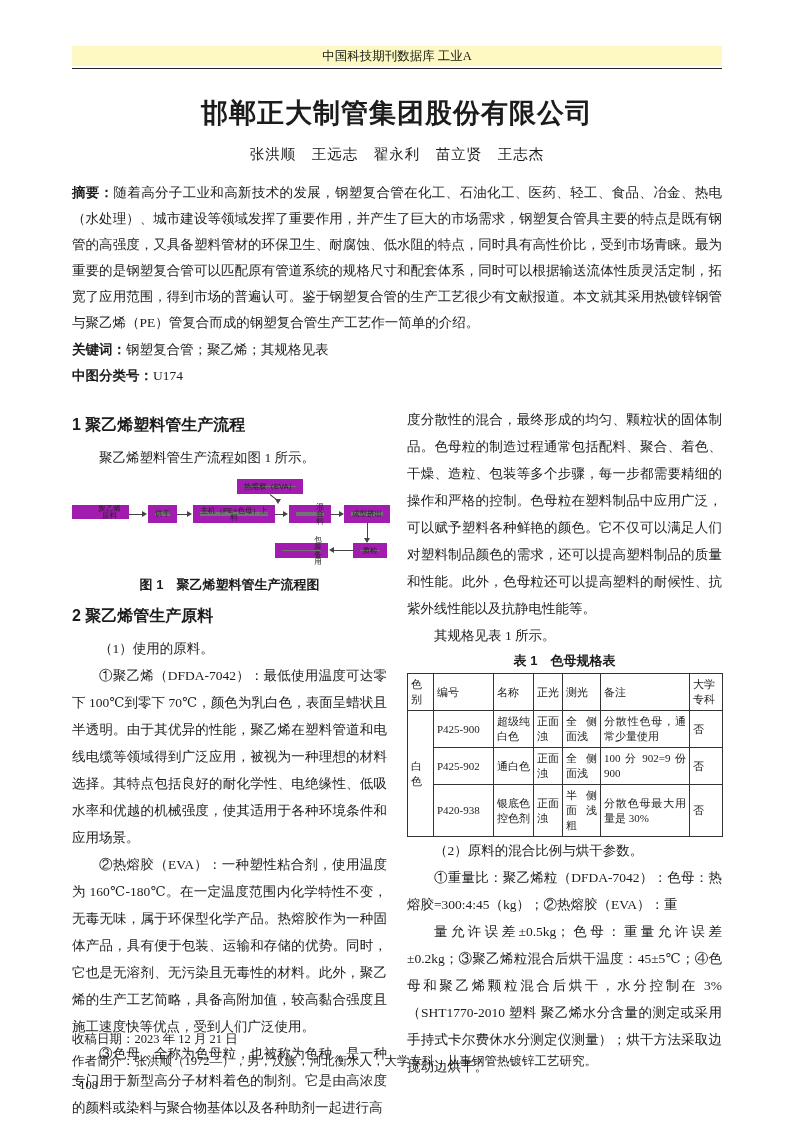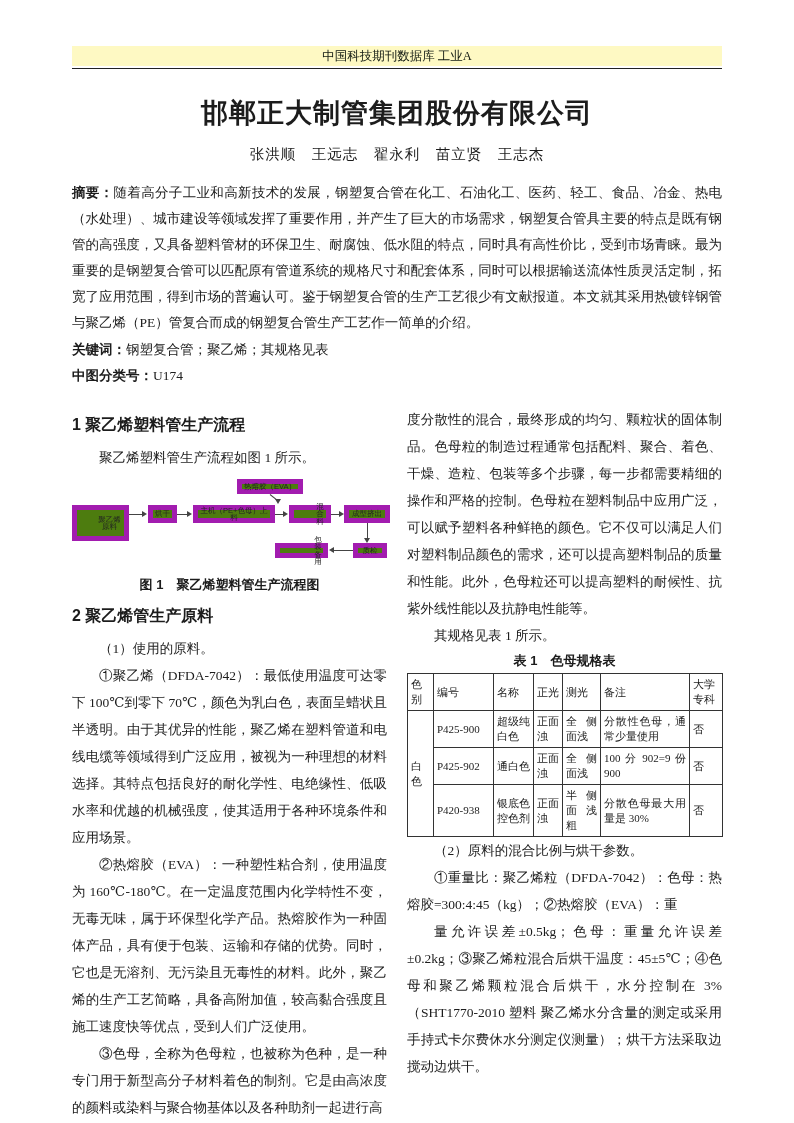--- a/index.html
+++ b/index.html
@@ -26,21 +26,21 @@
   .meta b,.kw b,.clc b{font-family:"Liberation Sans","DejaVu Sans",sans-serif;font-weight:bold;}
   .kw,.clc{font-size:13.5px;line-height:25px;margin-top:1px;}
   
   .cols{display:flex;gap:20px;margin-top:18px;}
   .col{width:315px;font-size:13.5px;line-height:27px;text-align:justify;}
   .h2{font-family:"Liberation Sans","DejaVu Sans",sans-serif;font-weight:bold;font-size:16px;line-height:30px;text-align:left;margin:4px 0 4px 0;}
   .p-ind{text-indent:2em;margin:0;}
   .p-noind{text-indent:0;margin:0;}
   
   .flow{position:relative;width:318px;height:92px;margin:8px 0 2px 0;font-family:"Liberation Sans","DejaVu Sans",sans-serif;}
-  .fbox{position:absolute;border:5px solid #a21caf;background:#4d7c0f;font-size:7.5px;line-height:1;display:flex;align-items:center;justify-content:center;text-align:center;color:#222;box-sizing:border-box;}
+  .fbox{position:absolute;border:7px solid #a21caf;background:#737373;font-size:7.5px;line-height:1;display:flex;align-items:center;justify-content:center;text-align:center;color:#222;box-sizing:border-box;}
   .lineh{position:absolute;height:1px;background:#444;}
   .linev{position:absolute;width:1px;background:#444;}
   .lined{position:absolute;height:1px;background:#444;transform:rotate(38deg);transform-origin:left center;}
   .arr-r{position:absolute;width:0;height:0;border-top:3px solid transparent;border-bottom:3px solid transparent;border-left:5px solid #444;}
   .arr-l{position:absolute;width:0;height:0;border-top:3px solid transparent;border-bottom:3px solid transparent;border-right:5px solid #444;}
   .arr-d{position:absolute;width:0;height:0;border-left:3px solid transparent;border-right:3px solid transparent;border-top:5px solid #444;}
   .figcap,.tabcap{font-family:"Liberation Sans","DejaVu Sans",sans-serif;font-weight:bold;font-size:13px;text-align:center;line-height:24px;}
   
   table.spec{border-collapse:collapse;width:315px;font-size:11px;line-height:15px;table-layout:fixed;}
   table.spec th,table.spec td{border:1px solid #333;padding:3px 3px;vertical-align:middle;word-break:break-all;}
@@ -74,21 +74,21 @@
   </div>
 
   <div class="cols">
 
     <div class="col">
       <div class="h2">1 聚乙烯塑料管生产流程</div>
       <p class="p-ind">聚乙烯塑料管生产流程如图 1 所示。</p>
 
       <div class="flow">
         <div class="fbox" style="left:165px;top:0;width:66px;height:15px;">热熔胶（EVA）</div>
-        <div class="fbox" style="left:0;top:26px;width:57px;height:36px;padding-left:18px;">聚乙烯原料</div>
+        <div class="fbox" style="left:0;top:26px;width:57px;height:14px;padding-left:18px;">聚乙烯原料</div>
         <div class="fbox" style="left:76px;top:26px;width:29px;height:18px;">烘干</div>
         <div class="fbox" style="left:121px;top:26px;width:82px;height:18px;">主机（PE+色母）上料</div>
         <div class="fbox" style="left:217px;top:26px;width:42px;height:18px;padding-left:20px;">混合料</div>
         <div class="fbox" style="left:272px;top:26px;width:46px;height:18px;">成型挤出</div>
         <div class="fbox" style="left:281px;top:64px;width:34px;height:15px;">质检</div>
         <div class="fbox" style="left:203px;top:64px;width:53px;height:15px;padding-left:33px;">包装备用</div>
 
         <div class="lineh" style="left:57px;top:35px;width:14px;"></div>
         <div class="arr-r" style="left:70px;top:32px;"></div>
         <div class="lineh" style="left:105px;top:35px;width:11px;"></div>
@@ -165,14 +165,19 @@
         </tr>
       </tbody>
         </table>
 
       <p class="p-ind">（2）原料的混合比例与烘干参数。</p>
       <p class="p-ind">①重量比：聚乙烯粒（DFDA-7042）：色母：热熔胶=300:4:45（kg）；②热熔胶（EVA）：重</p>
       <p class="p-ind">量允许误差±0.5kg；色母：重量允许误差±0.2kg；③聚乙烯粒混合后烘干温度：45±5℃；④色母和聚乙烯颗粒混合后烘干，水分控制在 3%（SHT1770-2010 塑料 聚乙烯水分含量的测定或采用手持式卡尔费休水分测定仪测量）；烘干方法采取边搅动边烘干。</p>
     </div>
   </div>
 
+  <div class="footnote">
+    <div>收稿日期：2023 年 12 月 21 日</div>
+    <div>作者简介：张洪顺（1972—），男，汉族，河北衡水人，大学专科，从事钢管热镀锌工艺研究。</div>
+    <div class="pagenum">- 108 -</div>
+  </div>
 
 </div>
 
 </body></html>

